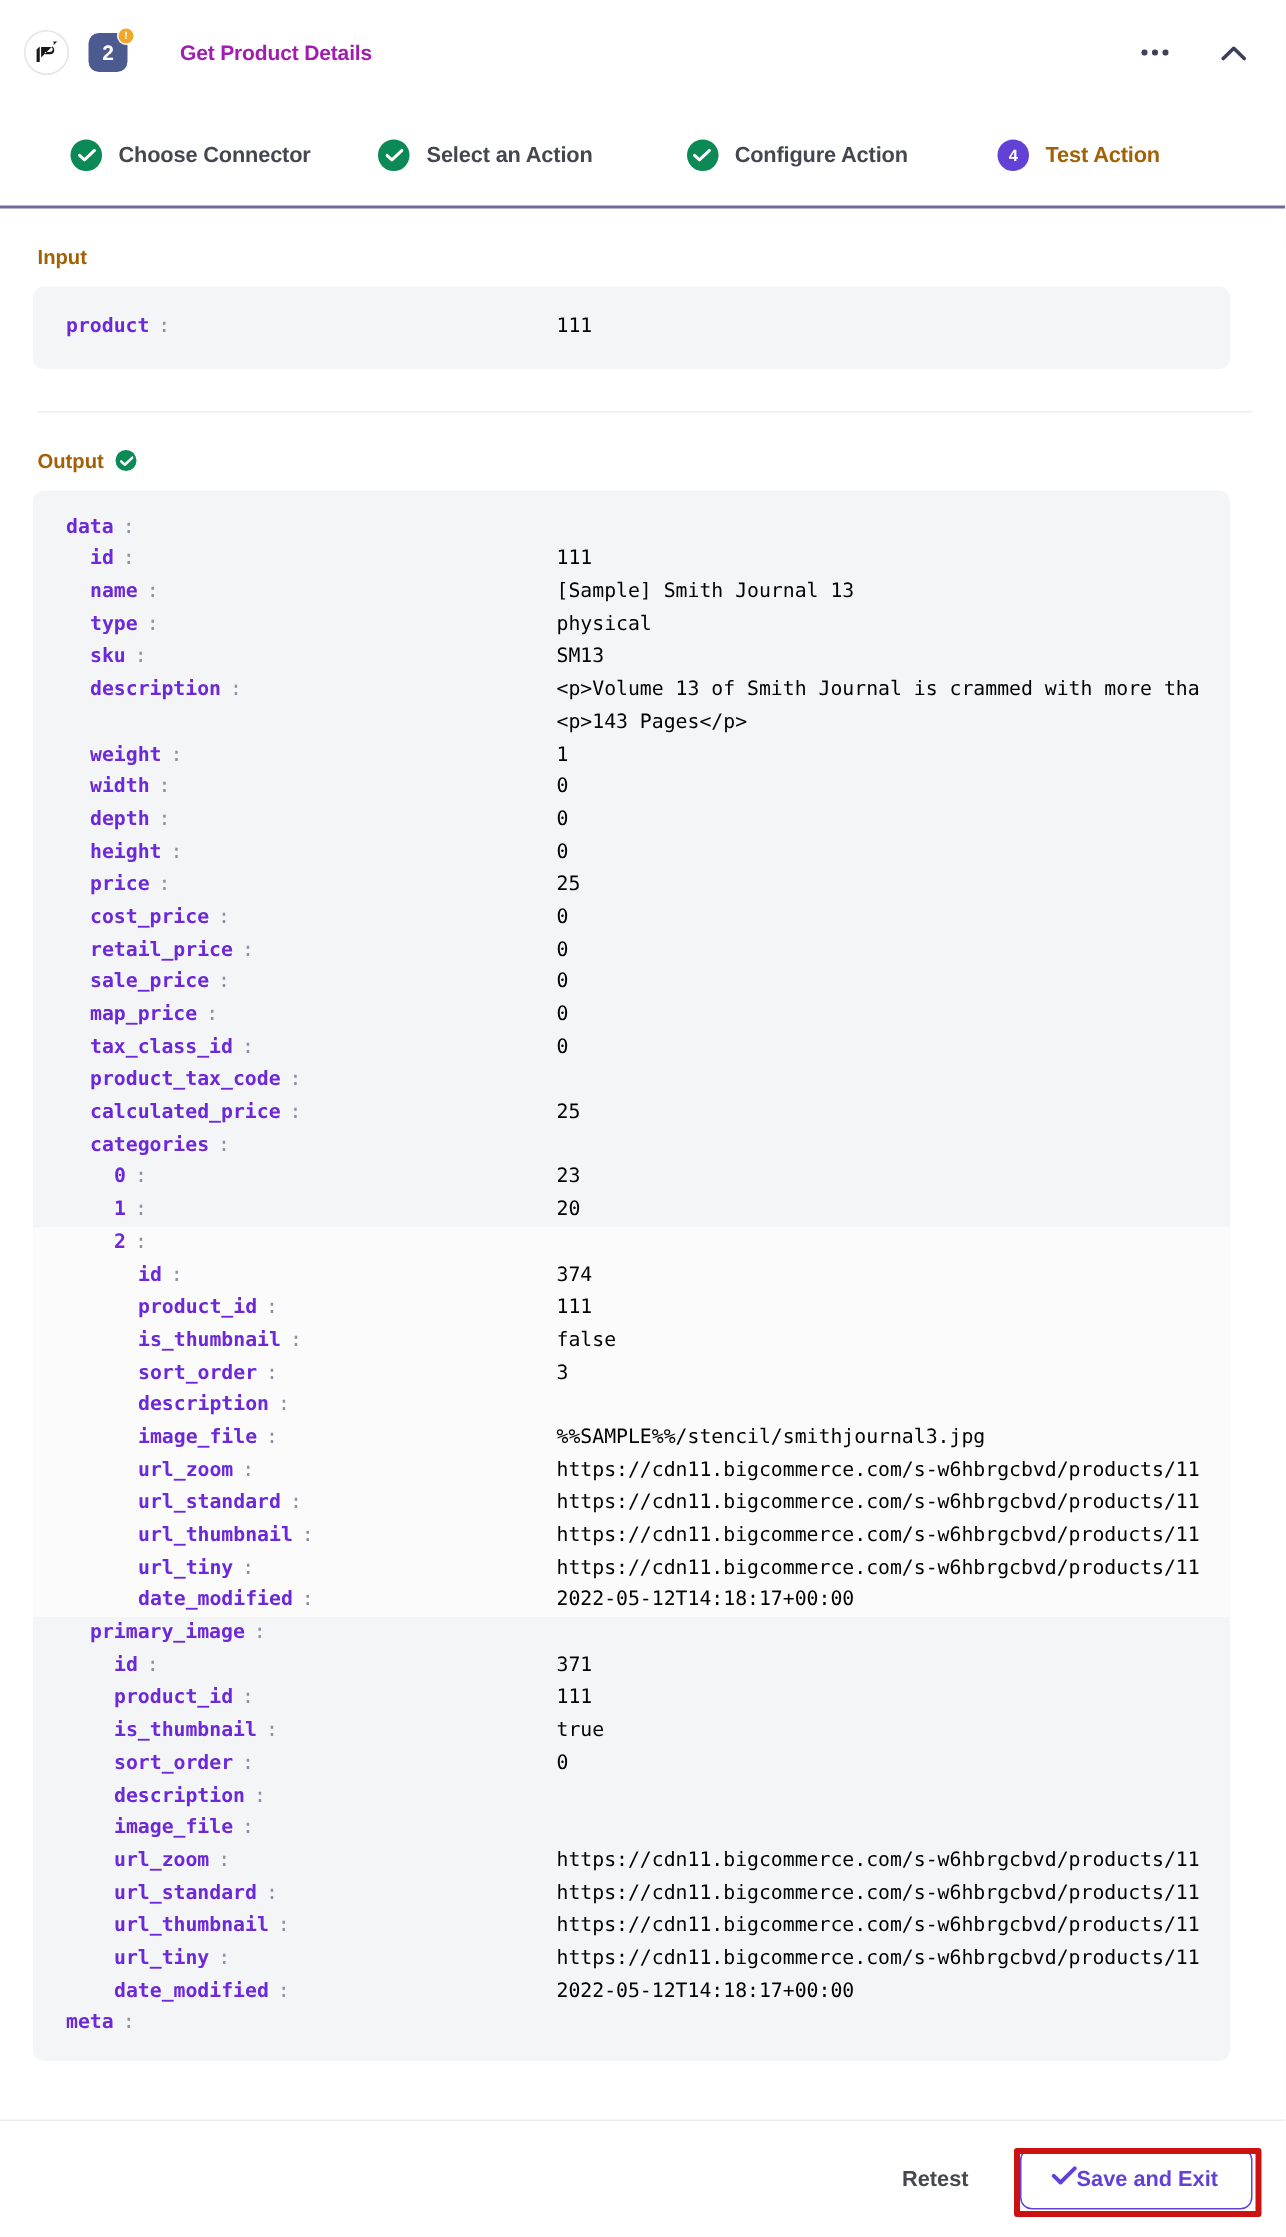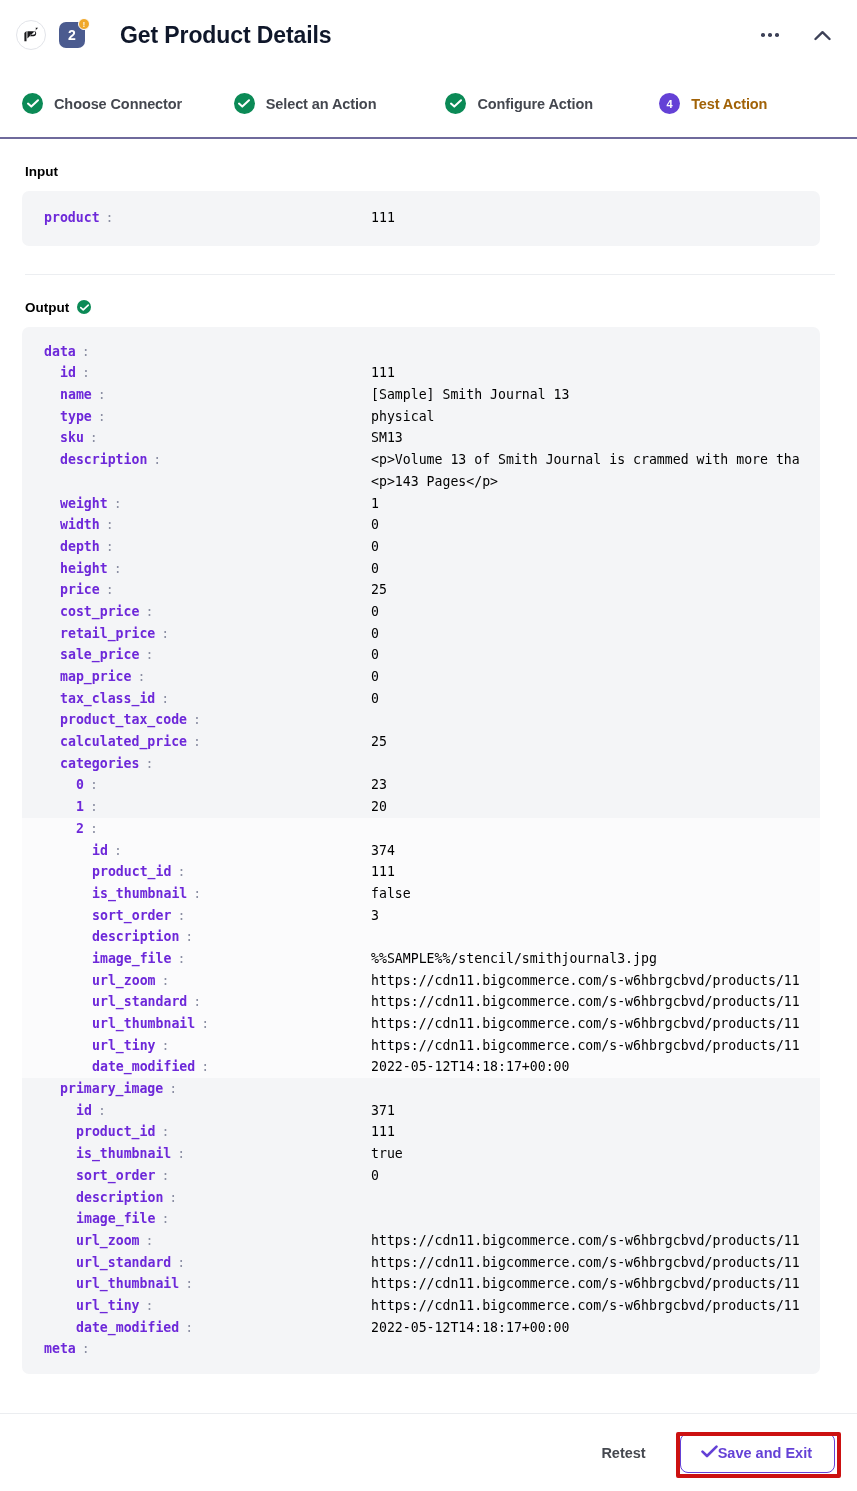--- a/index.html
+++ b/index.html
@@ -53,23 +53,23 @@
     width: 12px; height: 12px;
     border-radius: 50%;
     background: #f0a82a;
     border: 1.5px solid #ffffff;
     display: flex; align-items: center; justify-content: center;
     font-size: 7px; color: #ffffff; font-weight: 700;
     line-height: 1;
   }
   .header-title {
     margin-left: 35px;
-    font-size: 23px;
+    font-size: 14px;
     font-weight: 700;
-    color: #0f172a;
+    color: #a21caf;
     letter-spacing: -0.1px;
   }
   .header-actions {
     margin-left: auto;
     display: flex;
     align-items: center;
     gap: 26px;
   }
   .icon-btn {
     width: 26px; height: 26px;
@@ -88,21 +88,21 @@
     padding: 0 0 0 22px;
     background: #ffffff;
     border-bottom: 2.5px solid #6f6a9c;
   }
   .step {
     display: flex;
     align-items: center;
     gap: 11px;
     cursor: pointer;
   }
-  .step.s1 { width: 214px; }
+  .step.s1 { width: 214px; margin-left: 25px; }
   .step.s2 { width: 214px; }
   .step.s3 { width: 216px; }
   .step.s4 { width: 200px; }
   .step-mark {
     width: 21px; height: 21px;
     border-radius: 50%;
     display: flex; align-items: center; justify-content: center;
     flex: 0 0 auto;
   }
   .step-mark.done { background: #0b8a56; }
@@ -117,21 +117,21 @@
   .step.active .step-label { color: #a16207; }
 
   
   .body {
     position: relative;
     padding: 0 22px;
   }
   .section-label {
     font-size: 13.5px;
     font-weight: 700;
-    color: #000000;
+    color: #a16207;
     margin: 25px 0 12px 3px;
     display: flex;
     align-items: center;
     gap: 8px;
   }
   .ok-dot {
     width: 14px; height: 14px;
     border-radius: 50%;
     background: #0b8a56;
     display: inline-flex; align-items: center; justify-content: center;

